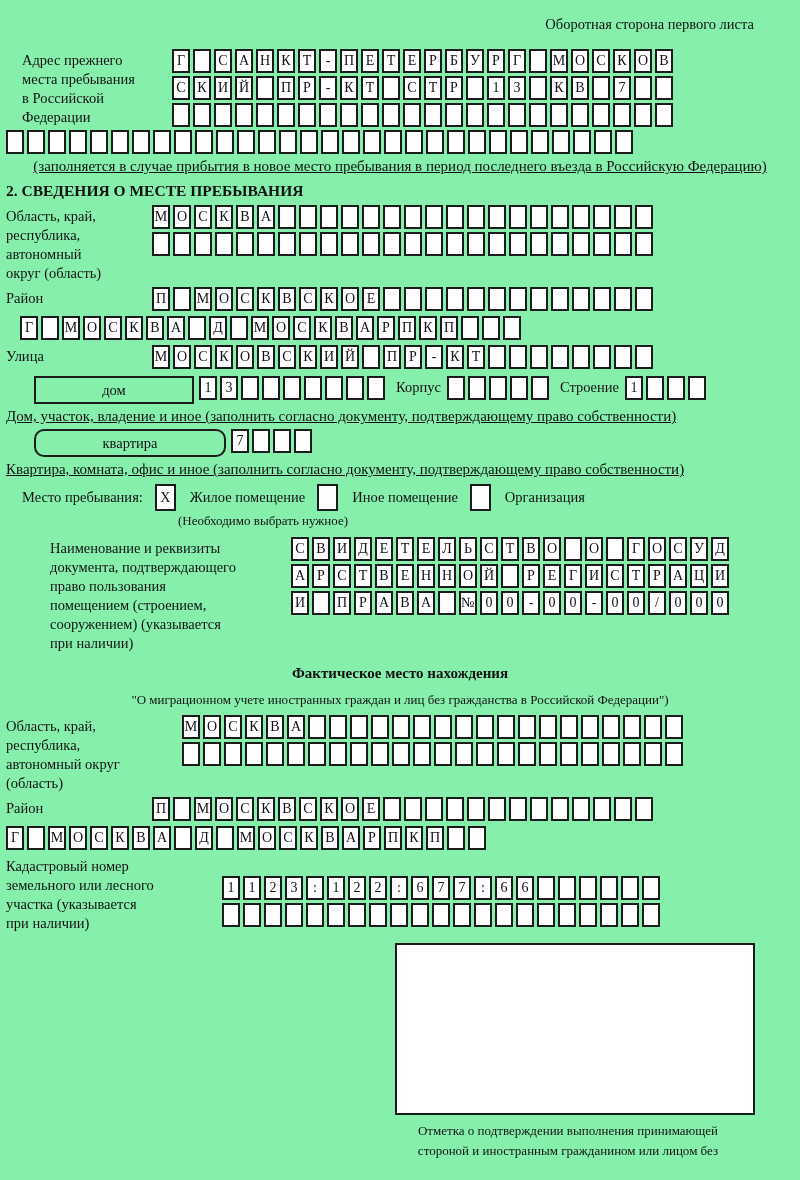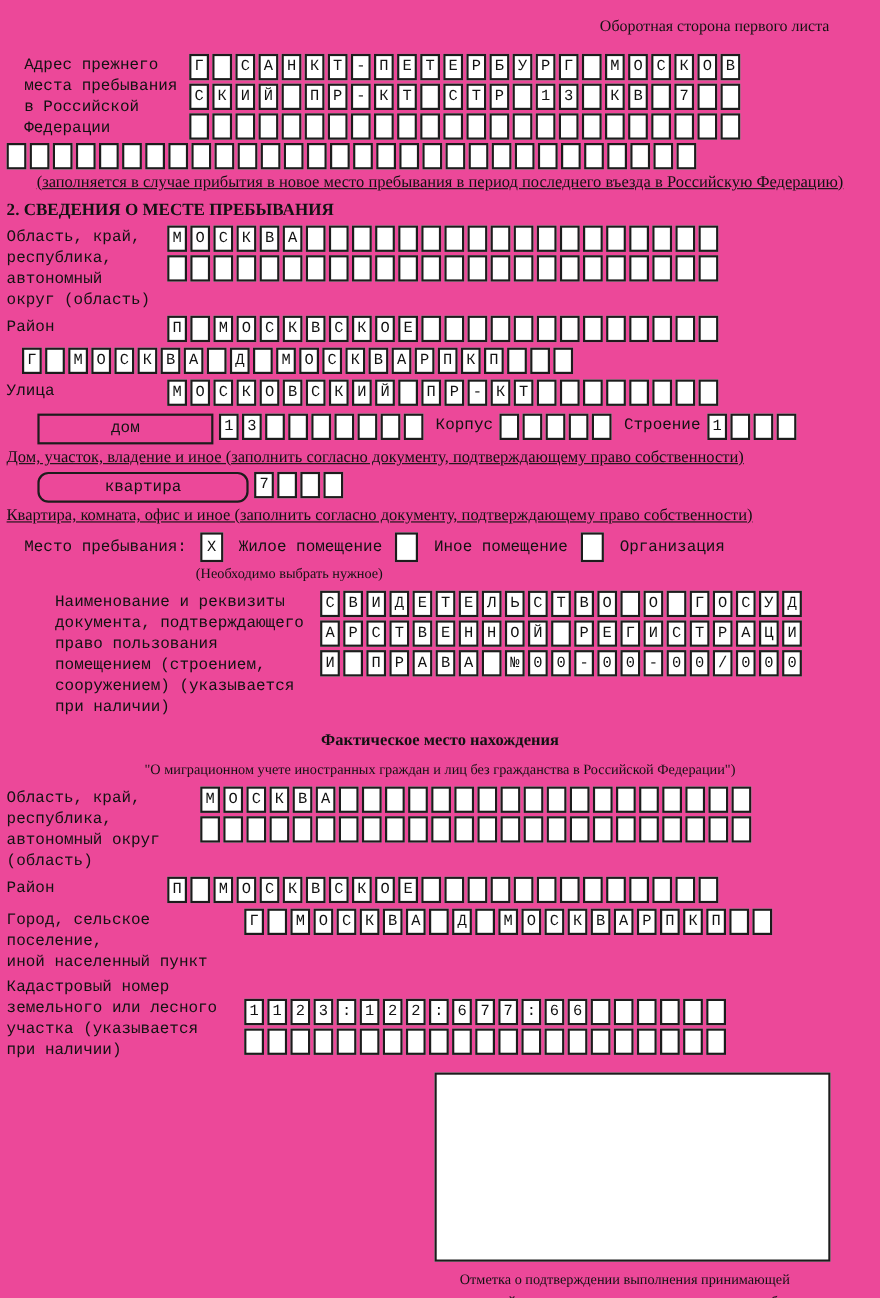--- a/index.html
+++ b/index.html
@@ -1,24 +1,24 @@
 <!DOCTYPE html>
 <html><head>
 <meta charset="utf-8">
 <style>
   * { margin:0; padding:0; box-sizing:border-box; }
   html,body { background:#fff; }
   .page {
-    width:800px; height:1180px; background:#ec4899; color:#121212;
+    width:800px; height:1180px; background:#86efac; color:#121212;
     font-family:"Liberation Serif","DejaVu Serif",serif;
     padding:16px 6px 0 6px; overflow:hidden; position:relative;
   }
   .hdr { text-align:right; font-size:14.5px; padding-right:40px; }
 
-  .frow { display:flex; align-items:flex-start; margin-top:2px;font-family:Liberation Mono, monospace; }
+  .frow { display:flex; align-items:flex-start; margin-top:2px; }
   .lbl { font-size:14.5px; line-height:19px; white-space:pre-line; flex:none; padding-top:2px; }
   .lbl-addr { width:166px; padding-left:16px; }
   .w146 { width:146px; }
   .w176 { width:176px; }
   .w216 { width:216px; }
   .w241 { width:241px; }
   .rows { flex:1; }
   .cells { display:flex; flex-wrap:nowrap; margin-bottom:3px; }
   .cb {
     display:inline-flex; justify-content:center; align-items:center;
@@ -553,22 +553,20 @@
         <span class="cb"></span>
         <span class="cb"></span>
         <span class="cb"></span>
         <span class="cb"></span>
         <span class="cb"></span>
         <span class="cb"></span>
       </div>
   </div>
 
   <div class="frow">
-    <div class="lbl w216">Город, сельское поселение,
-иной населенный пункт</div>
     <div class="cells">
         <span class="cb">Г</span>
         <span class="cb"></span>
         <span class="cb">М</span>
         <span class="cb">О</span>
         <span class="cb">С</span>
         <span class="cb">К</span>
         <span class="cb">В</span>
         <span class="cb">А</span>
         <span class="cb"></span>

